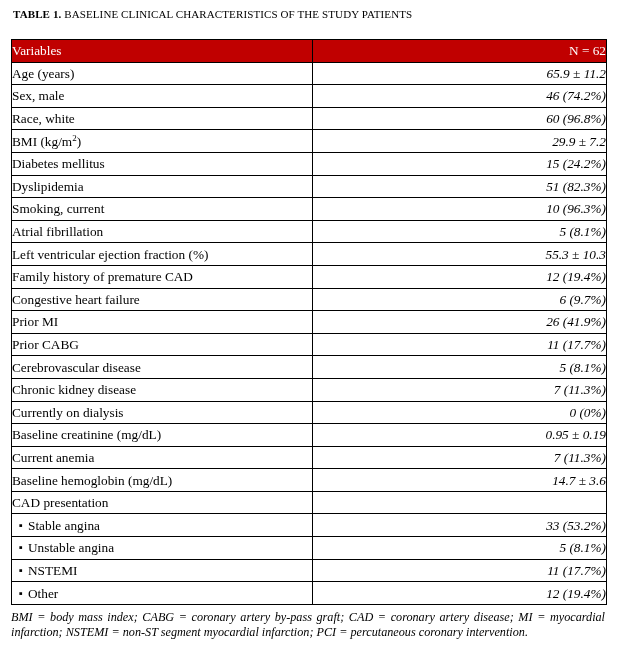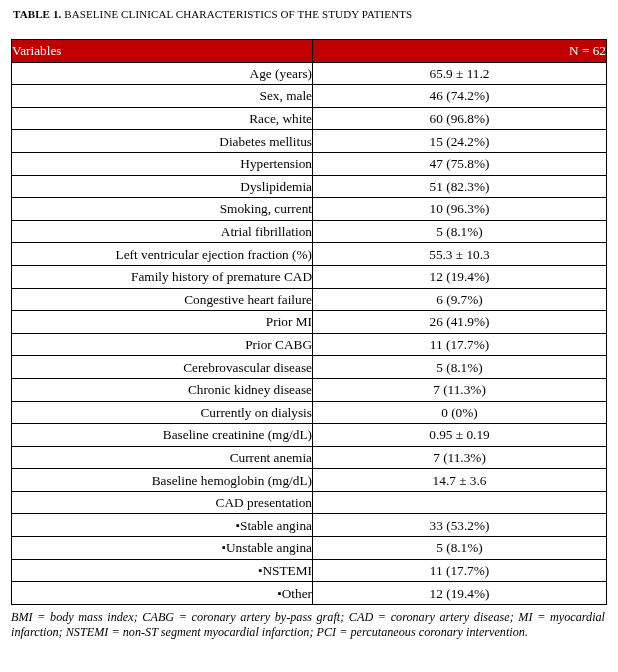--- a/index.html
+++ b/index.html
@@ -58,26 +58,27 @@
     padding-left: 7px;
     font-weight: bold;
     font-size: 13.4px;
   }
   th.h-val {
     text-align: right;
     font-weight: normal;
     font-size: 13.4px;
   }
   td.v-name {
-    text-align: right;
+    text-align: left;
     padding-left: 7px;
     white-space: nowrap;
   }
   td.v-val {
-    text-align: center;
+    text-align: right;
+    font-style: italic;
   }
   .sup {
     font-size: 0.68em;
     vertical-align: super;
     line-height: 0;
   }
   .bullet-row td.v-name {
     padding-left: 7px;
   }
   .bul {
@@ -126,28 +127,28 @@
         </tr>
         <tr>
           <td class="v-name"><span>Sex, male</span></td>
           <td class="v-val">46 (74.2%)</td>
         </tr>
         <tr>
           <td class="v-name"><span>Race, white</span></td>
           <td class="v-val">60 (96.8%)</td>
         </tr>
         <tr>
+          <td class="v-name"><span>BMI (kg/m</span><span class="sup">2</span><span>)</span></td>
+          <td class="v-val">29.9 ± 7.2</td>
+        </tr>
+        <tr>
           <td class="v-name"><span>Diabetes mellitus</span></td>
           <td class="v-val">15 (24.2%)</td>
         </tr>
         <tr>
-          <td class="v-name"><span>Hypertension</span></td>
-          <td class="v-val">47 (75.8%)</td>
-        </tr>
-        <tr>
           <td class="v-name"><span>Dyslipidemia</span></td>
           <td class="v-val">51 (82.3%)</td>
         </tr>
         <tr>
           <td class="v-name"><span>Smoking, current</span></td>
           <td class="v-val">10 (96.3%)</td>
         </tr>
         <tr>
           <td class="v-name"><span>Atrial fibrillation</span></td>
           <td class="v-val">5 (8.1%)</td>

